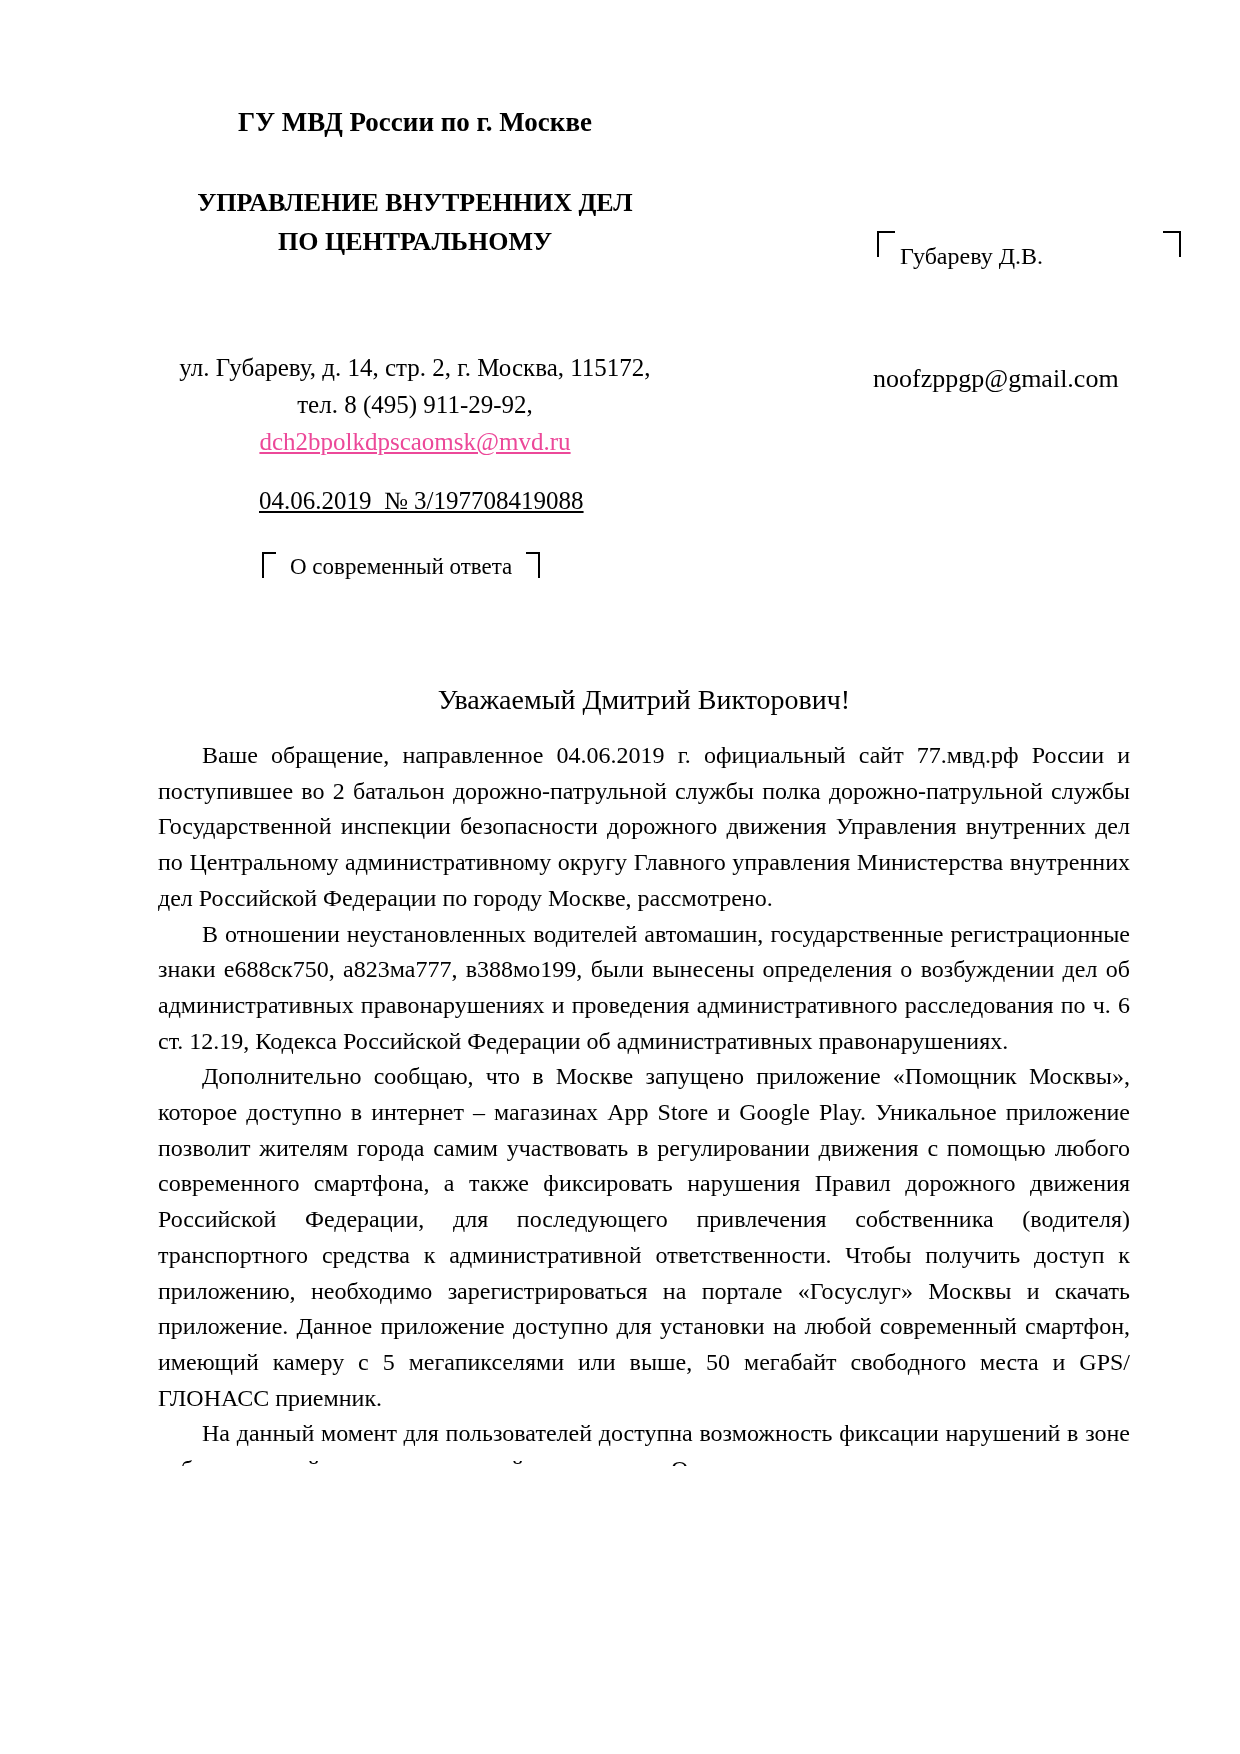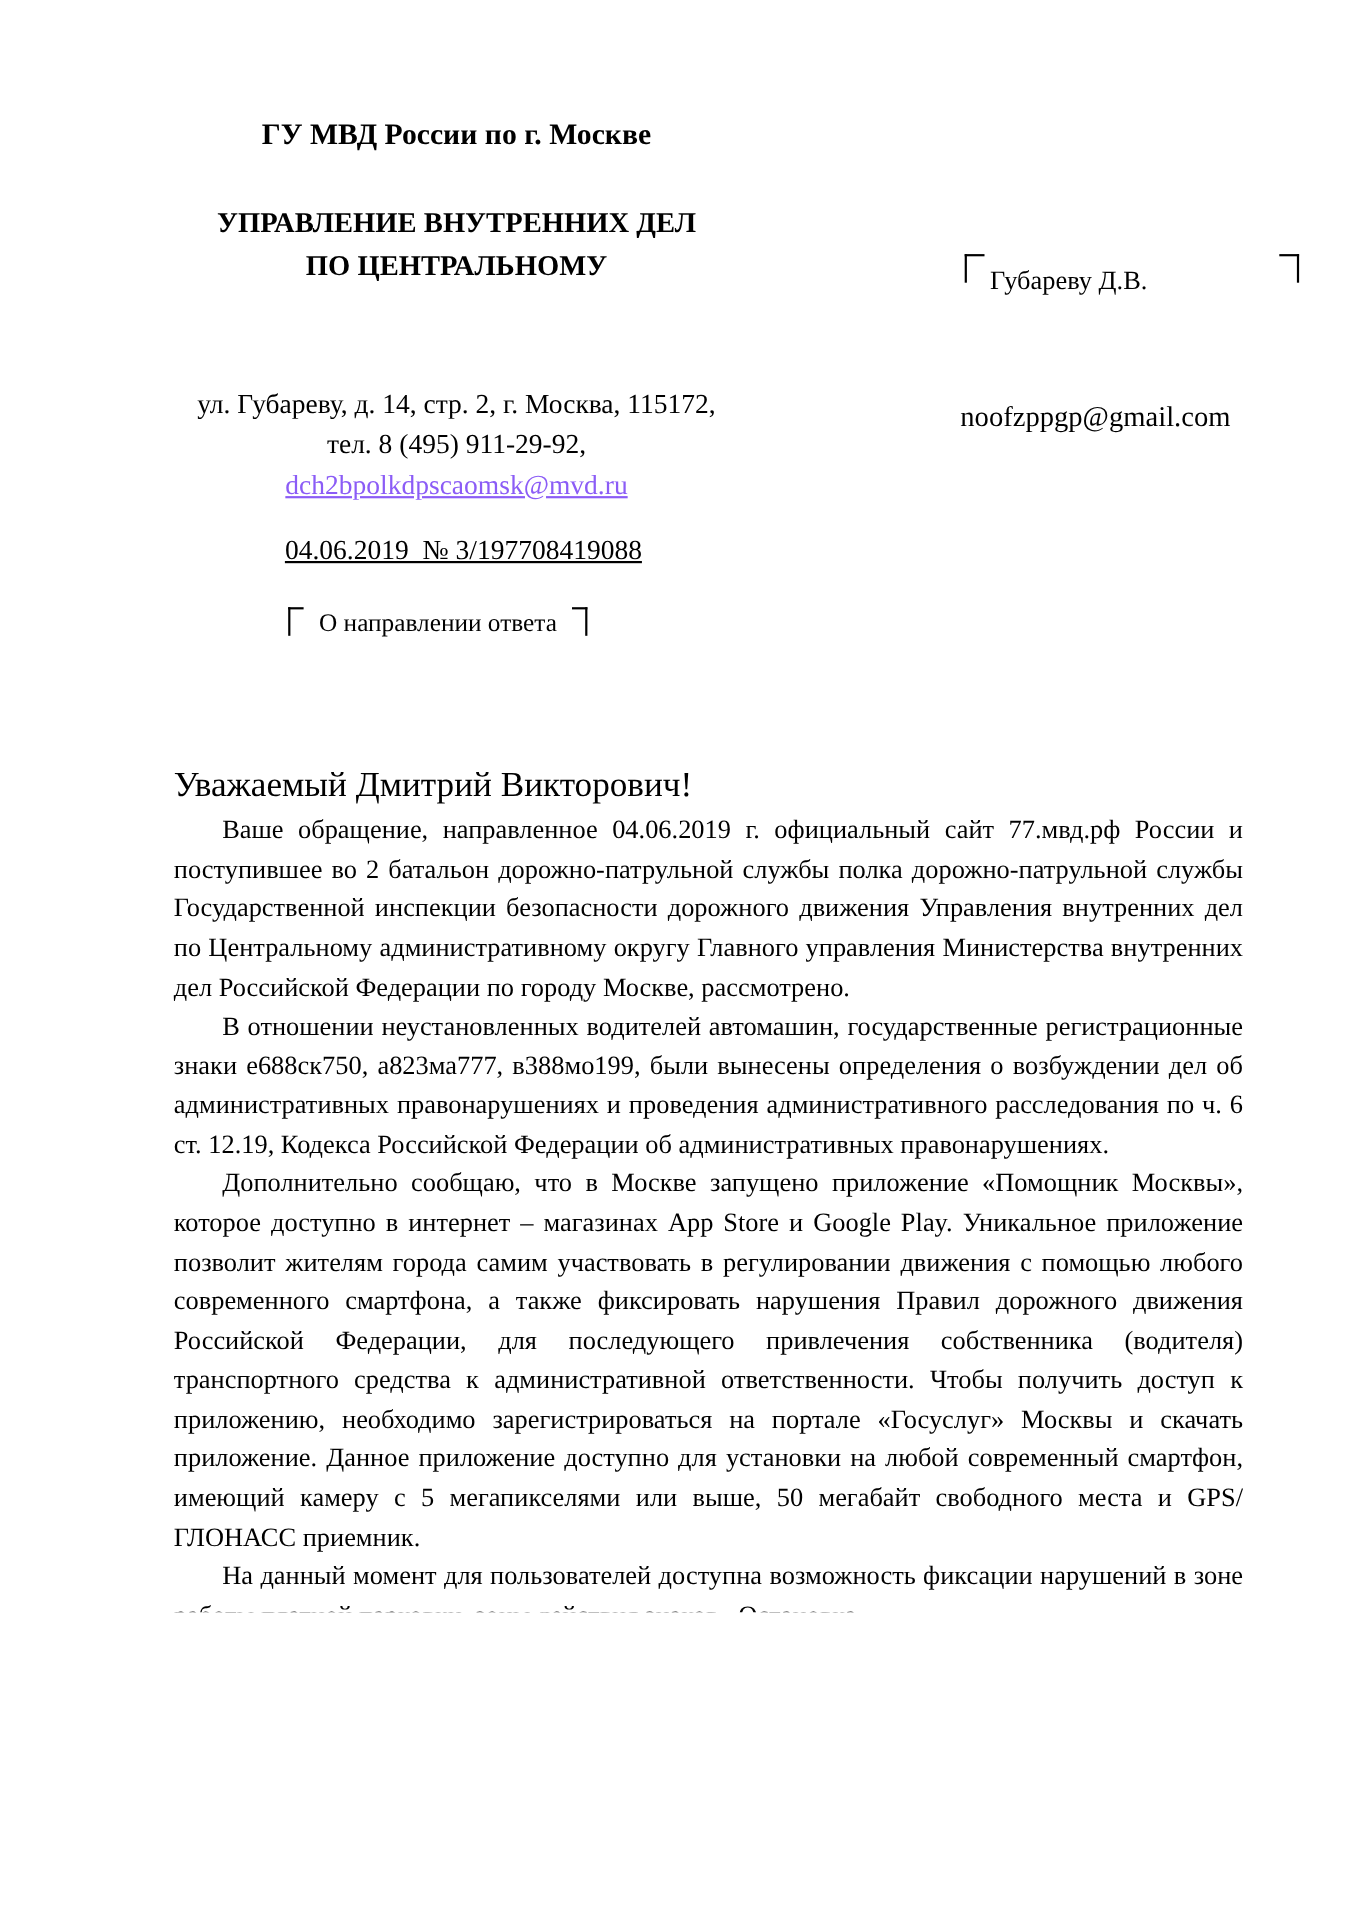--- a/index.html
+++ b/index.html
@@ -35,21 +35,21 @@
     font-family: Liberation Serif, serif;
   }
   .address-block {
     position: absolute;
     top: 349px; left: 130px; width: 570px;
     text-align: center;
     font-size: 25px;
     line-height: 37px;
   }
   .email-link {
-    color: #8b5cf6;
+    color: #ec4899;
     text-decoration: underline;
   }
   .date-line {
     position: absolute;
     top: 487px; left: 233px;
     font-size: 25px;
     text-decoration: underline;
     white-space: pre;
     margin-left: 26px;
   }
@@ -95,23 +95,22 @@
   }
   .recipient-email {
     position: absolute;
     top: 364px; left: 873px;
     font-size: 26px;
   }
   
   .salutation {
     position: absolute;
     top: 684px; left: 158px; width: 972px;
-    text-align: left;
-    font-size: 32px;
-    margin-top: 11px;
+    text-align: center;
+    font-size: 28px;
   }
   .body-text {
     position: absolute;
     top: 738px; left: 158px; width: 972px;
     font-size: 24px;
     line-height: 35.7px;
     text-align: justify;
   }
   .body-text p {
     margin: 0;
@@ -135,21 +134,21 @@
     <div>тел. 8 (495) 911-29-92,</div>
     <div>
       <a href="#" class="email-link">dch2bpolkdpscaomsk@mvd.ru</a>
     </div>
   </div>
 
   <div class="date-line">04.06.2019  № 3/197708419088</div>
 
   <div class="subject-line">
     <span class="corner cl"></span>
-    <span>О направлении ответа</span>
+    <span>О современный ответа</span>
     <span class="corner cr"></span>
   </div>
 
   <div class="rc-corner-left"></div>
   <div class="rc-corner-right"></div>
   <div class="recipient-name">Губареву Д.В.</div>
   <div class="recipient-email">noofzppgp@gmail.com</div>
 
   <div class="salutation">Уважаемый Дмитрий Викторович!</div>
 

